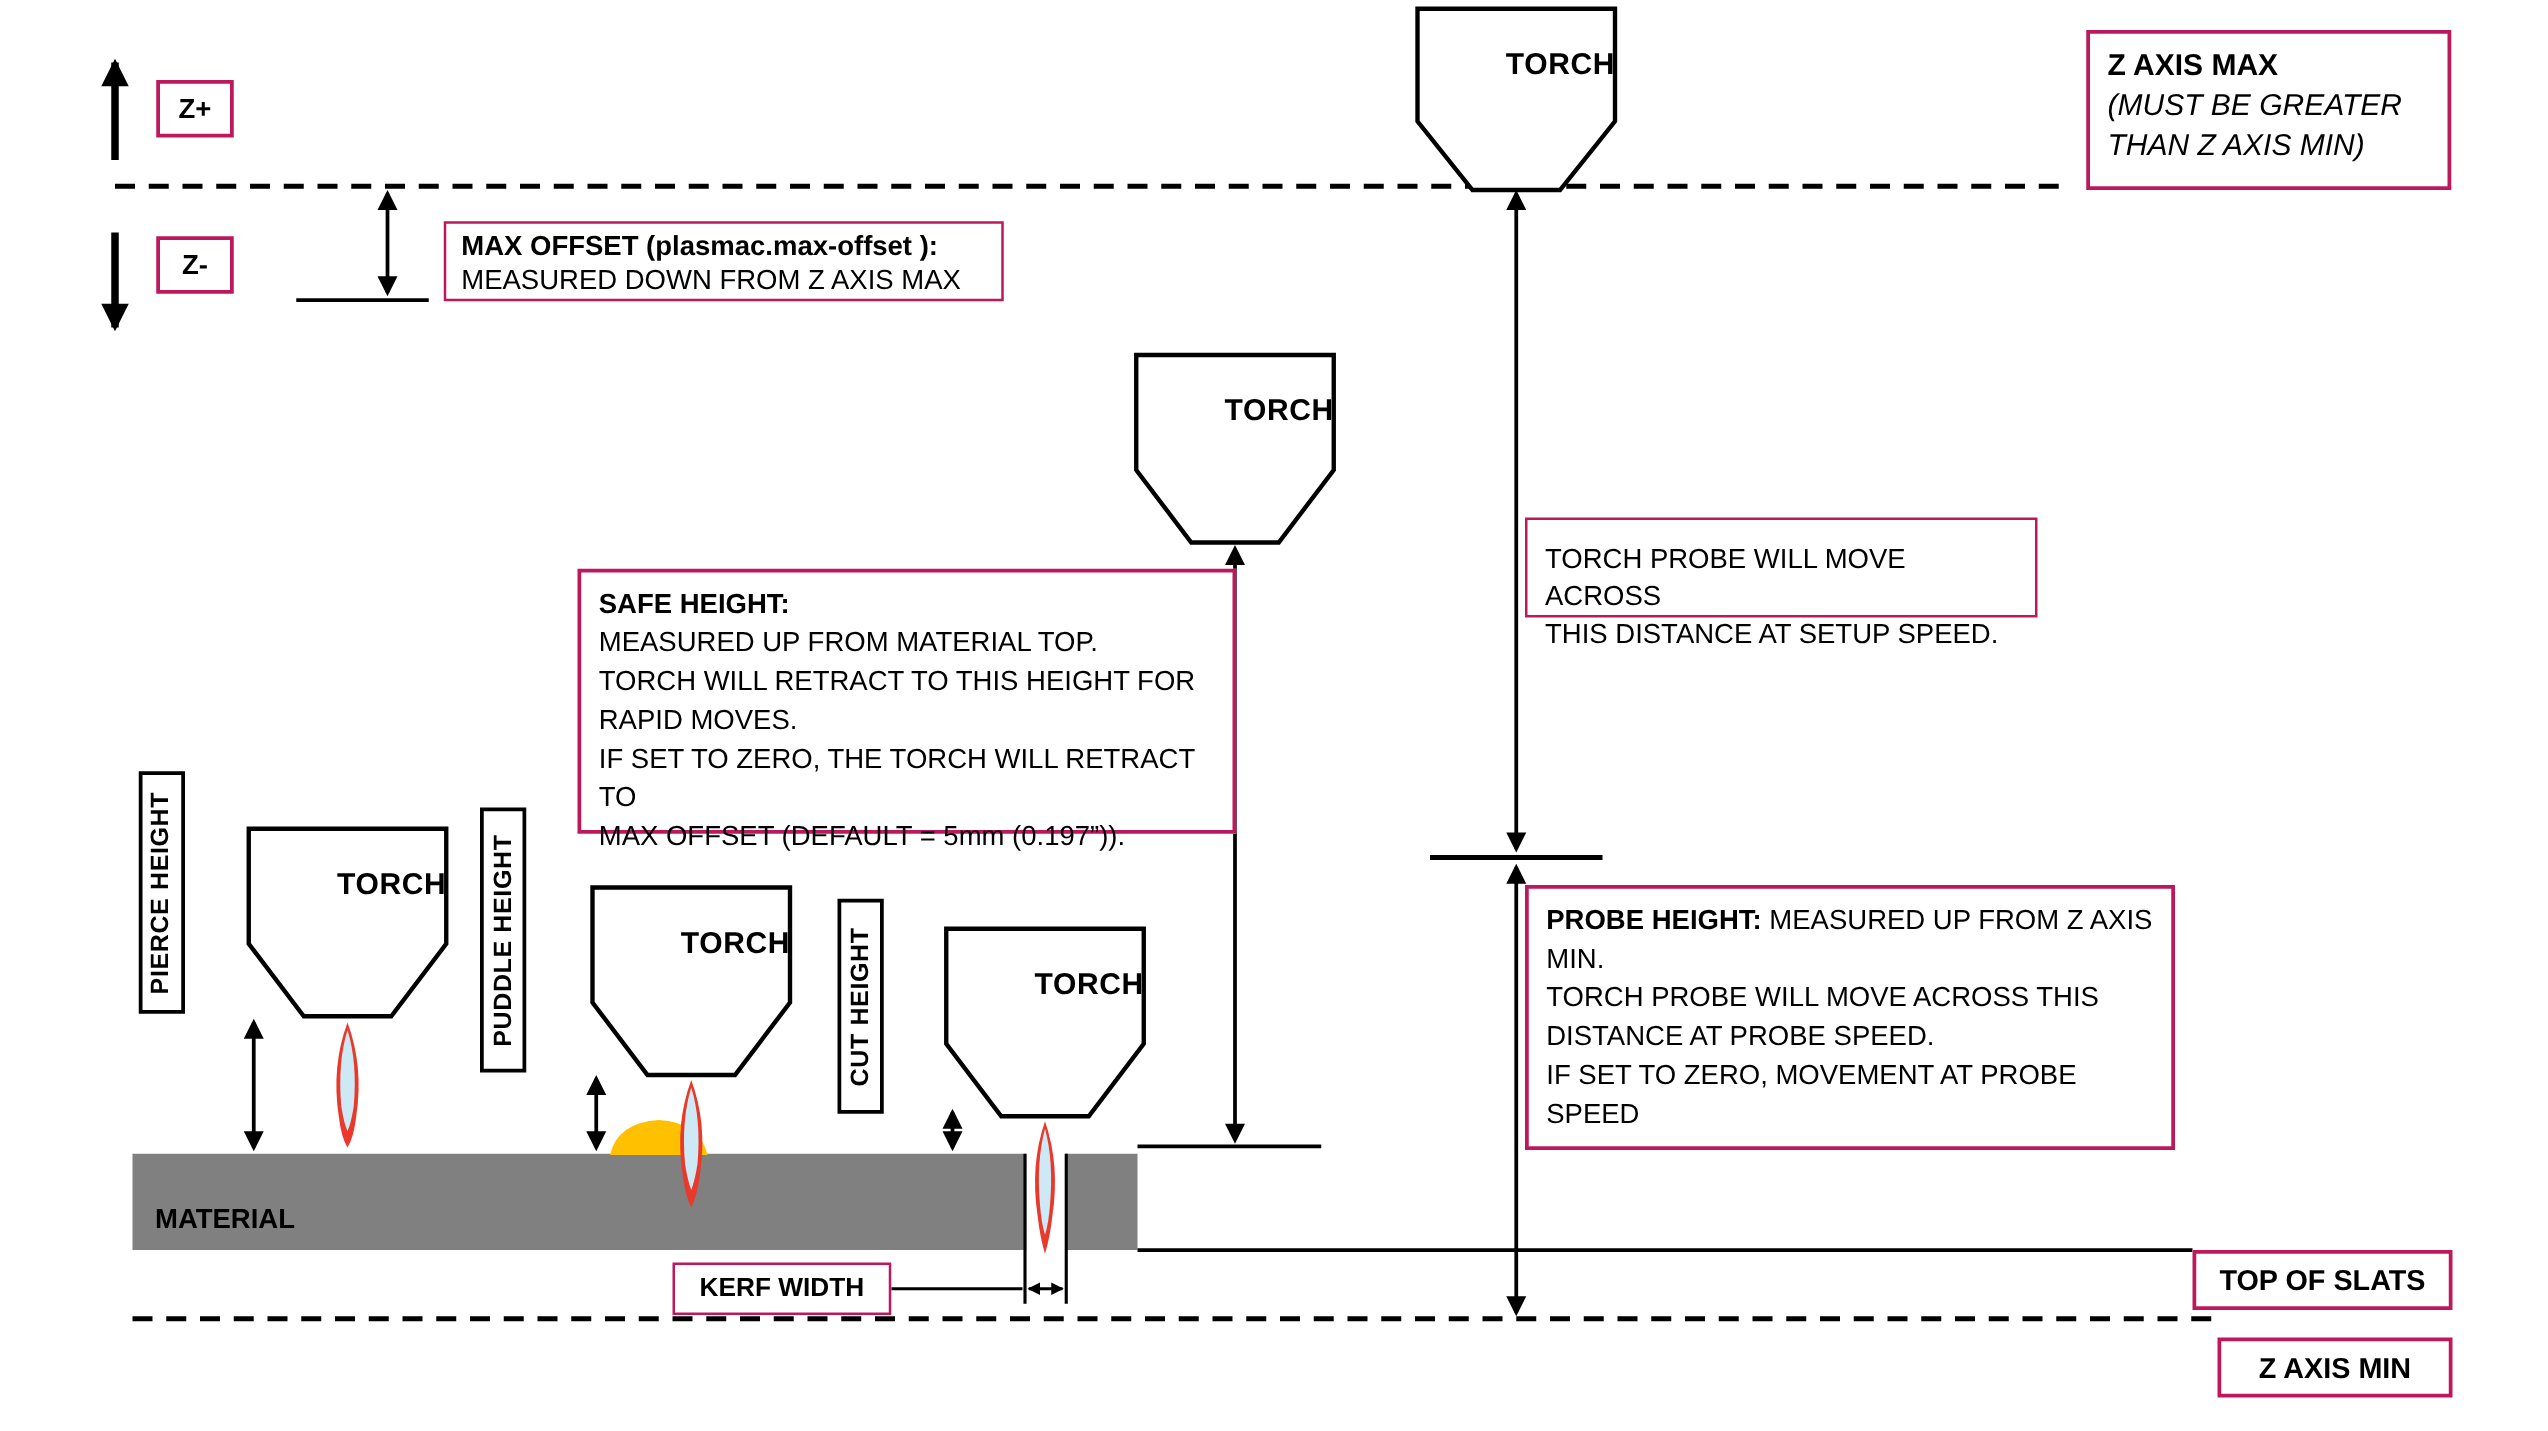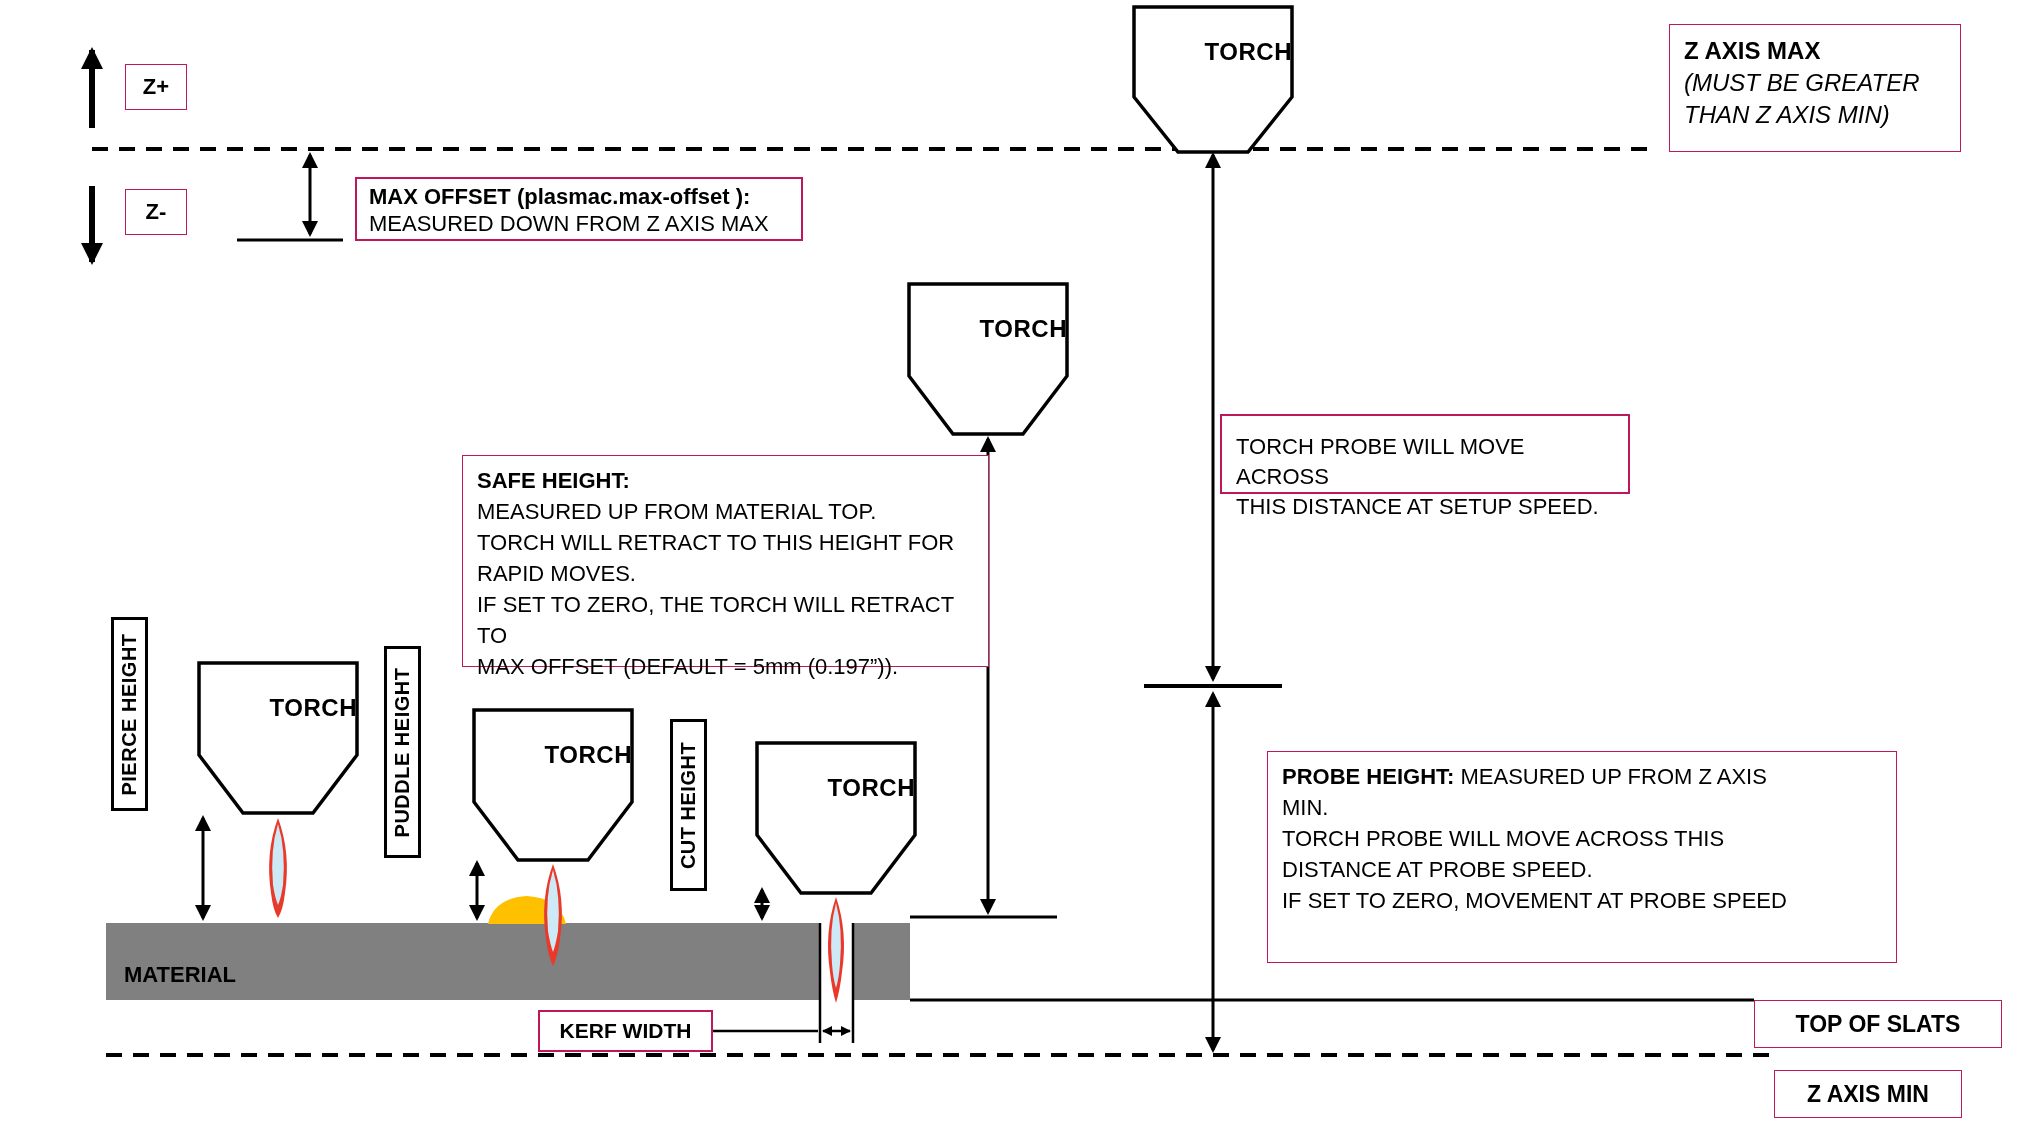--- a/index.html
+++ b/index.html
@@ -8,21 +8,21 @@
     width:2038px;height:1145px;
     background:#fff;
     font-family:"Liberation Sans", sans-serif;
     color:#000;
     overflow:hidden;
   }
   #gfx{position:absolute;left:0;top:0;}
   .abs{position:absolute;box-sizing:border-box;}
   .box{
     position:absolute;box-sizing:border-box;
-    border:1px solid #be185d;background:#fff;
+    border:3px solid #be185d;background:#fff;
   }
   .b{font-weight:bold;}
   .i{font-style:italic;}
   .center{display:flex;align-items:center;justify-content:center;text-align:center;}
   .txt22{font-size:22px;line-height:31px;}
   .torch-label{
     position:absolute;width:158px;text-align:right;
     font-weight:bold;font-size:24px;letter-spacing:0.5px;
   }
   .vlabel{
@@ -127,21 +127,21 @@
 
   <div class="box txt22" style="left:462px;top:455px;width:527px;height:212px;padding:9px 14px;">
     <div class="b">SAFE HEIGHT:</div>
     <div>MEASURED UP FROM MATERIAL TOP.</div>
     <div>TORCH WILL RETRACT TO THIS HEIGHT FOR</div>
     <div>RAPID MOVES.</div>
     <div>IF SET TO ZERO, THE TORCH WILL RETRACT TO</div>
     <div>MAX OFFSET (DEFAULT = 5mm (0.197”)).</div>
   </div>
 
-  <div class="box txt22" style="left:1220px;top:751px;width:630px;height:212px;padding:9px 14px;margin-left:47px;">
+  <div class="box txt22" style="left:1220px;top:708px;width:520px;height:212px;padding:9px 14px;">
     <div>
       <span class="b">PROBE HEIGHT:</span>
       <span>MEASURED UP FROM Z AXIS</span>
     </div>
     <div>MIN.</div>
     <div>TORCH PROBE WILL MOVE ACROSS THIS</div>
     <div>DISTANCE AT PROBE SPEED.</div>
     <div>IF SET TO ZERO,  MOVEMENT AT PROBE SPEED</div>
   </div>
 
@@ -160,21 +160,21 @@
     <line x1="477" y1="863" x2="477" y2="918" stroke="#000" stroke-width="3" marker-start="url(#arr)" marker-end="url(#arr)"></line>
     <line x1="762" y1="890" x2="762" y2="918" stroke="#000" stroke-width="3" marker-start="url(#arr)" marker-end="url(#arr)"></line>
   </svg>
 
   <div class="abs b" style="left:124px;top:962px;font-size:22px;">MATERIAL</div>
 
   <div class="box center b" style="left:538px;top:1010px;width:175px;height:42px;font-size:21px;border-width:2.5px;">
     <span>KERF WIDTH</span>
   </div>
 
-  <div class="box center b" style="left:1754px;top:1000px;width:248px;height:48px;font-size:23px;">
+  <div class="box center b" style="left:1754px;top:1000px;width:208px;height:48px;font-size:23px;">
     <span>TOP OF SLATS</span>
   </div>
   <div class="box center b" style="left:1774px;top:1070px;width:188px;height:48px;font-size:23px;">
     <span>Z AXIS MIN</span>
   </div>
 
   <div class="torch-label" style="left:1134px;top:38px;">TORCH</div>
   <div class="torch-label" style="left:909px;top:315px;">TORCH</div>
   <div class="torch-label" style="left:199px;top:694px;">TORCH</div>
   <div class="torch-label" style="left:474px;top:741px;">TORCH</div>

